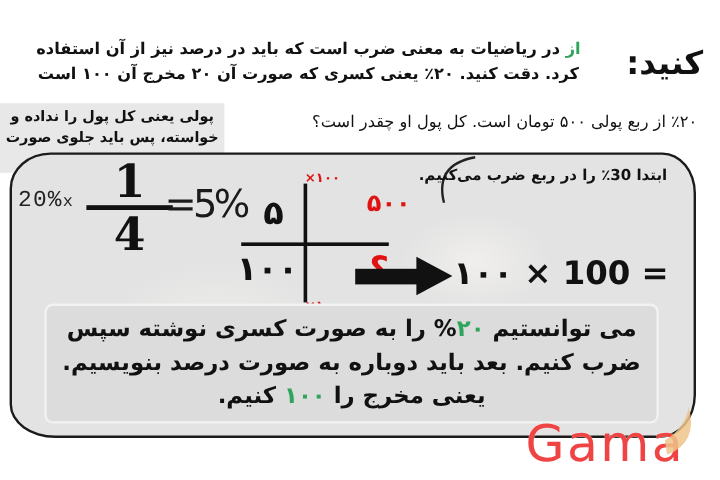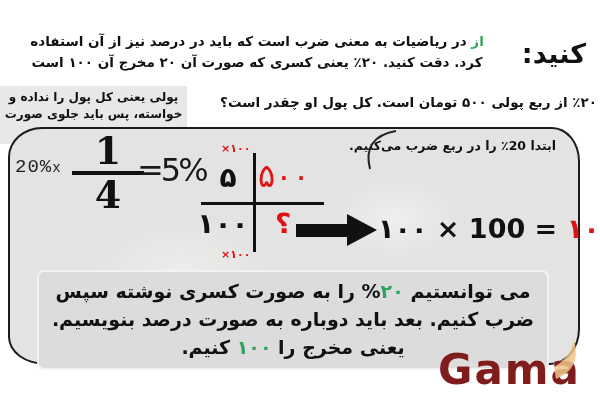--- a/index.html
+++ b/index.html
@@ -1,27 +1,27 @@
 <!DOCTYPE html>
 <html lang="fa"><head>
 <meta charset="utf-8">
 <style>
   html,body{margin:0;padding:0;background:#fff;}
   body{width:600px;height:400px;overflow:hidden;font-family:"DejaVu Sans",sans-serif;color:#111;}
   .canvas{position:relative;width:600px;height:400px;background:#fff;}
   .green{color:#2fa45c;}
-  .red{color:#e11212;}
+  .red{color:#e11212;margin-left:33px;}
 
   
   .intro{position:absolute;top:31px;right:112px;left:26px;text-align:center;
          font-size:13.5px;font-weight:bold;line-height:21px;}
   .title{position:absolute;top:38px;right:14px;font-size:27px;font-weight:bold;}
 
   
-  .question{position:absolute;top:94px;right:3px;font-size:13.5px;font-weight:bold;white-space:nowrap;}
+  .question{position:absolute;top:94px;right:19px;font-size:13.5px;font-weight:normal;white-space:nowrap;}
   .note{position:absolute;top:86px;left:0;width:187px;background:#e8e8e8;
         font-size:12px;font-weight:bold;text-align:center;line-height:17px;
         padding:3px 4px 4px;box-sizing:border-box;}
 
   
   .panel{position:absolute;left:8px;top:127px;width:572px;height:238px;box-sizing:border-box;
          border:2.5px solid #1b1b1b;
          border-radius:34px 28px 30px 38px / 30px 34px 36px 28px;
          background:
            radial-gradient(90px 60px at 68% 38%, #f0efed 0%, rgba(240,239,237,0) 70%),
@@ -35,58 +35,58 @@
   .expr20 .x{font-size:14px;}
   .frac{position:absolute;left:62px;top:1px;width:72px;text-align:center;}
   .frac .num{font-family:"DejaVu Serif",serif;font-weight:bold;font-size:38px;line-height:41px;}
   .frac .fbar{height:4px;background:#111;}
   .frac .den{font-family:"DejaVu Serif",serif;font-weight:bold;font-size:38px;line-height:40px;}
   .eq5{position:absolute;left:127px;top:22px;font-size:32px;font-weight:400;letter-spacing:-3px;color:#1a1a1a;}
 
   .vline{position:absolute;left:243px;top:24px;width:2.5px;height:99px;background:#111;}
   .hline{position:absolute;left:191px;top:73px;width:123px;height:3px;background:#111;}
   .p-tl{position:absolute;left:196px;top:32px;width:44px;text-align:center;font-size:28px;font-weight:bold;}
-  .p-tr{position:absolute;left:248px;top:28px;width:66px;font-size:32px;font-weight:normal;}
+  .p-tr{position:absolute;left:248px;top:28px;width:66px;text-align:center;font-size:20px;font-weight:bold;}
   .p-bl{position:absolute;left:183px;top:78px;width:60px;text-align:center;font-size:28px;font-weight:bold;}
   .p-br{position:absolute;left:252px;top:78px;width:42px;text-align:center;font-size:28px;font-weight:bold;}
   .mult-top{position:absolute;left:211px;top:13px;font-size:11px;font-weight:bold;}
   .mult-bottom{position:absolute;left:211px;top:119px;font-size:11px;font-weight:bold;}
 
   .arrow-shaft{position:absolute;left:286px;top:95px;width:52px;height:13px;background:#111;}
   .arrow-head{position:absolute;left:337px;top:85px;width:0;height:0;
               border-top:16px solid transparent;border-bottom:16px solid transparent;
               border-left:30px solid #111;}
   .equation{position:absolute;left:368px;top:84px;font-size:27px;font-weight:bold;white-space:nowrap;}
 
-  .conclusion{position:absolute;left:27px;top:141px;width:512px;box-sizing:border-box;
+  .conclusion{position:absolute;left:27px;top:124px;width:512px;box-sizing:border-box;
               background:#dcdcdc;border:2px solid #f2f2f2;border-radius:7px;
               padding:5px 12px 7px;text-align:center;font-size:19px;font-weight:bold;line-height:28px;}
 
   
-  .gama{position:absolute;left:438px;top:345px;font-size:42px;font-weight:bold;
-        color:#7f1d1d;letter-spacing:2px;text-shadow:0 0 1px #fff;}
+  .gama{position:absolute;left:438px;top:345px;font-size:42px;font-weight:normal;
+        color:#ef4444;letter-spacing:2px;text-shadow:0 0 1px #fff;}
   .swoosh{position:absolute;left:112px;top:-10px;}
 </style>
 </head>
 <body>
 
 <div class="canvas">
 
   <div class="intro" dir="rtl"><span class="green">از</span><span> در ریاضیات به معنی ضرب است که باید در درصد نیز از آن استفاده کرد. دقت کنید. ۲۰٪ یعنی کسری که صورت آن ۲۰ مخرج آن ۱۰۰ است</span></div>
   <div class="title" dir="rtl">کنید:</div>
 
   <div class="question" dir="rtl">٪۲۰ از ربع پولی ۵۰۰ تومان است. کل پول او چقدر است؟</div>
   <div class="note" dir="rtl">پولی یعنی کل پول را نداده و خواسته، پس باید جلوی صورت نوشته می‌شود.</div>
 
   <div class="panel">
 
     <svg class="bubble-curve" width="42" height="42" viewBox="0 0 42 42">
       <path d="M40 2 Q 6 8 14 40" stroke="#222" stroke-width="2" fill="none"></path>
     </svg>
-    <div class="hint" dir="rtl">ابتدا 20٪ را در ربع ضرب می‌کنیم.</div>
+    <div class="hint" dir="rtl">ابتدا 30٪ را در ربع ضرب می‌کنیم.</div>
 
     <div class="expr20"><span>20%</span><span class="x">x</span></div>
 
     <div class="frac">
       <div class="num">1</div>
       <div class="fbar"></div>
       <div class="den">4</div>
     </div>
     <div class="eq5">=5%</div>
 

